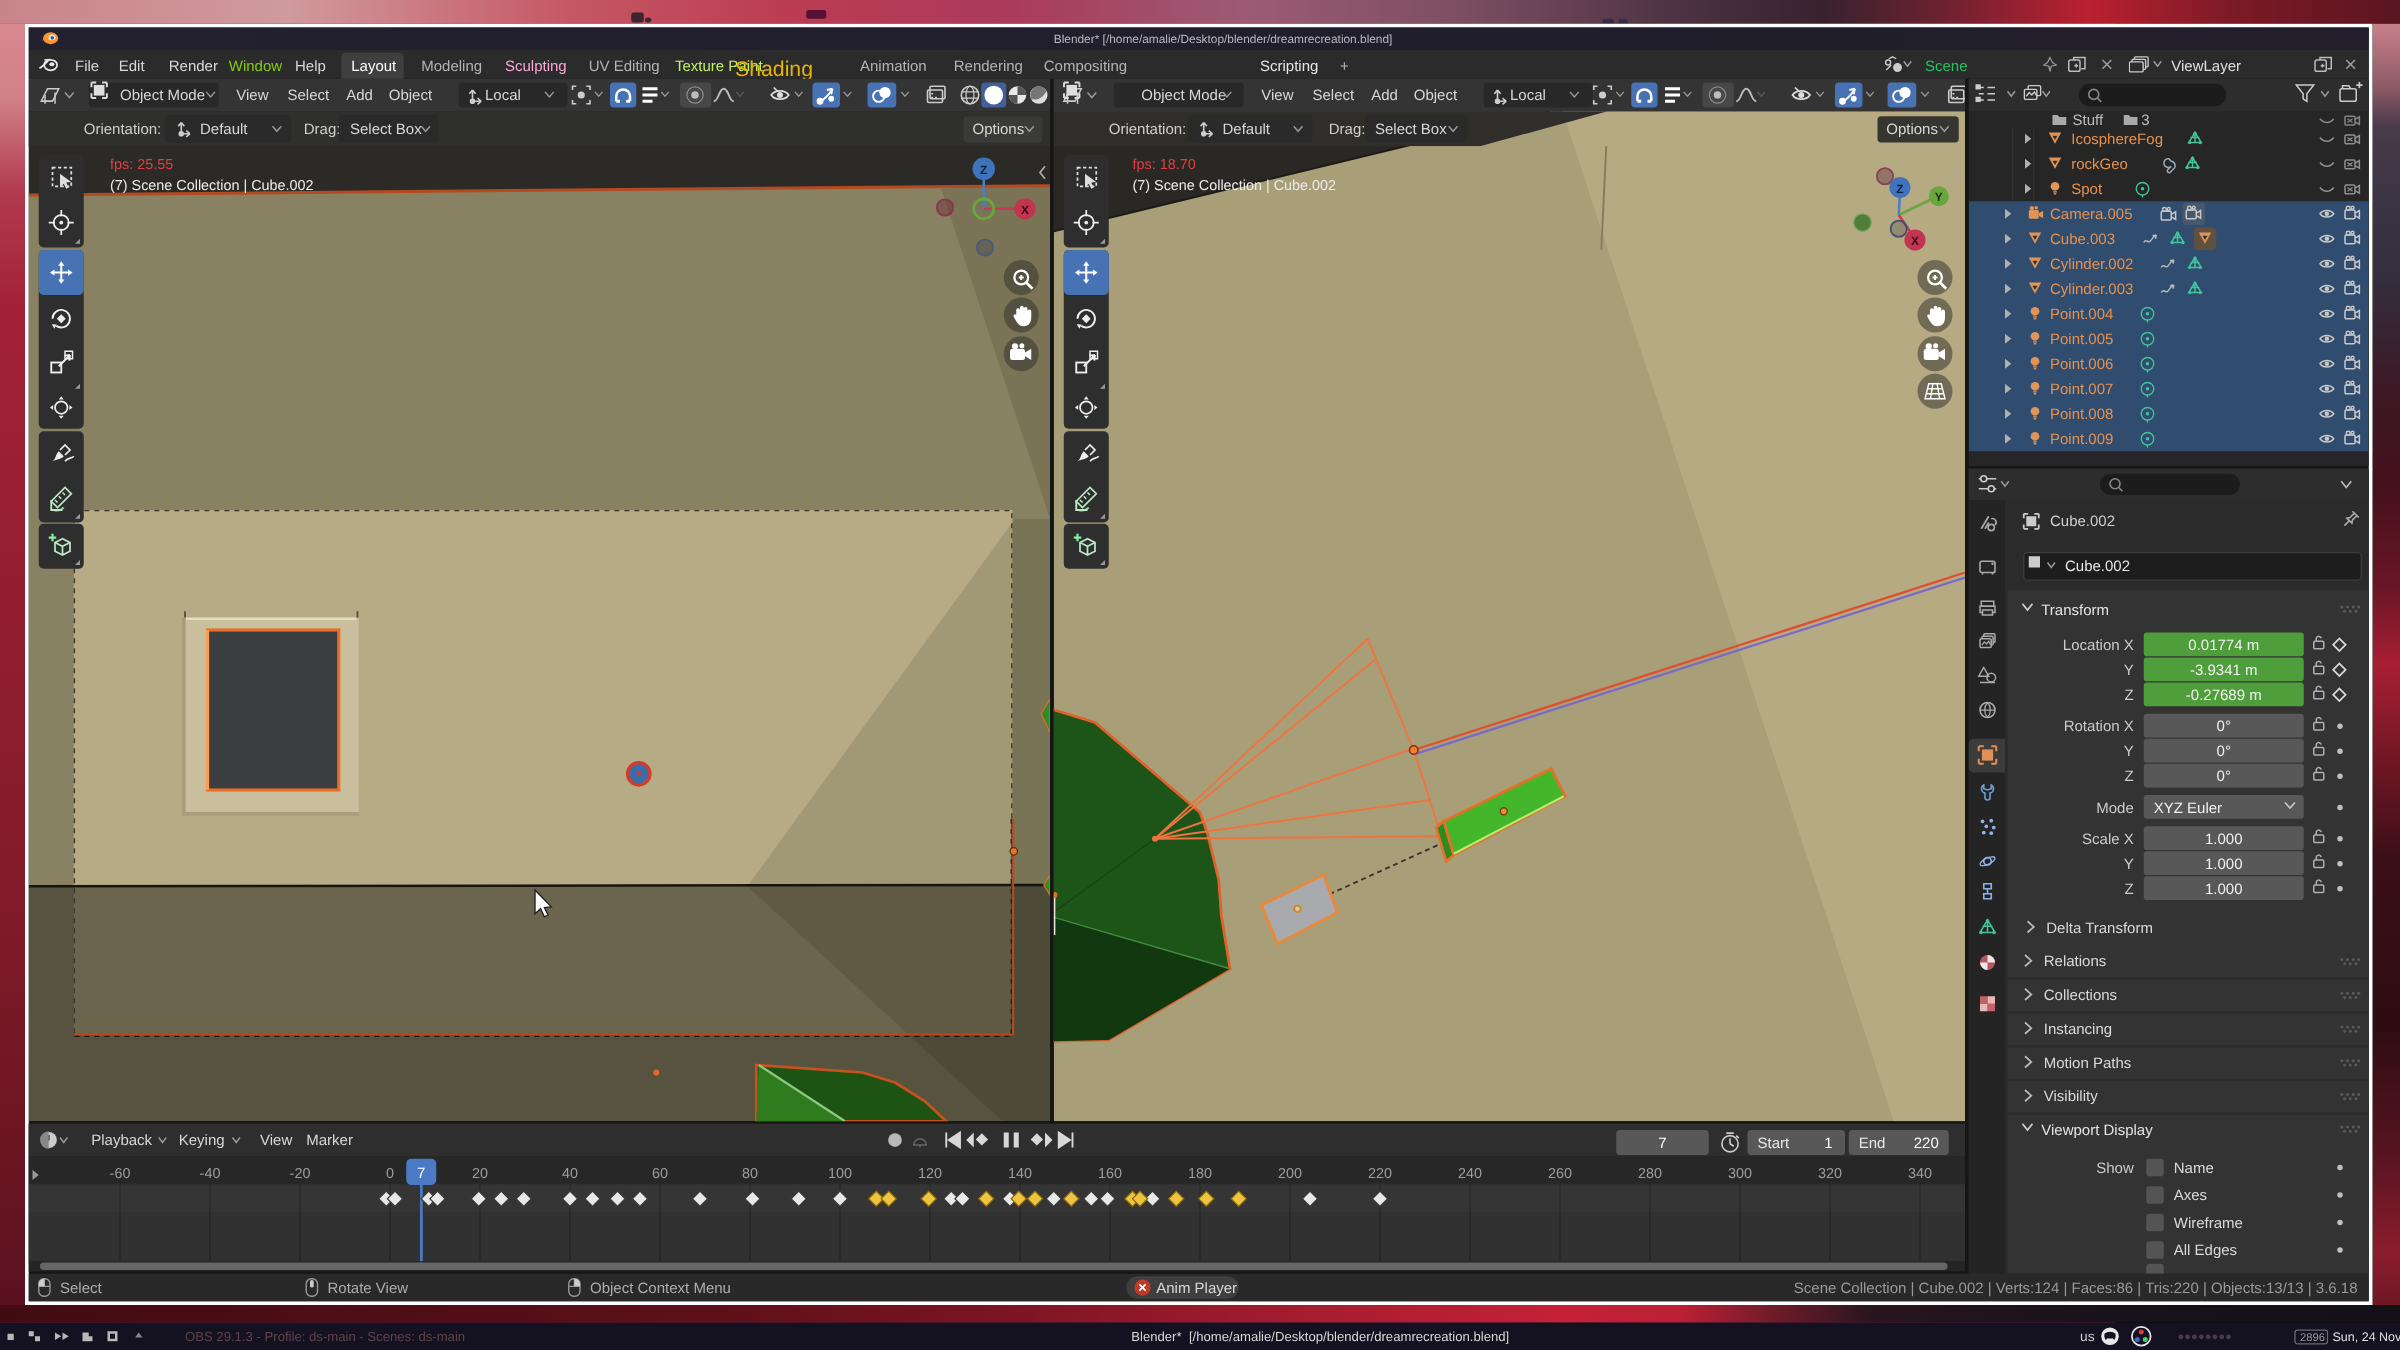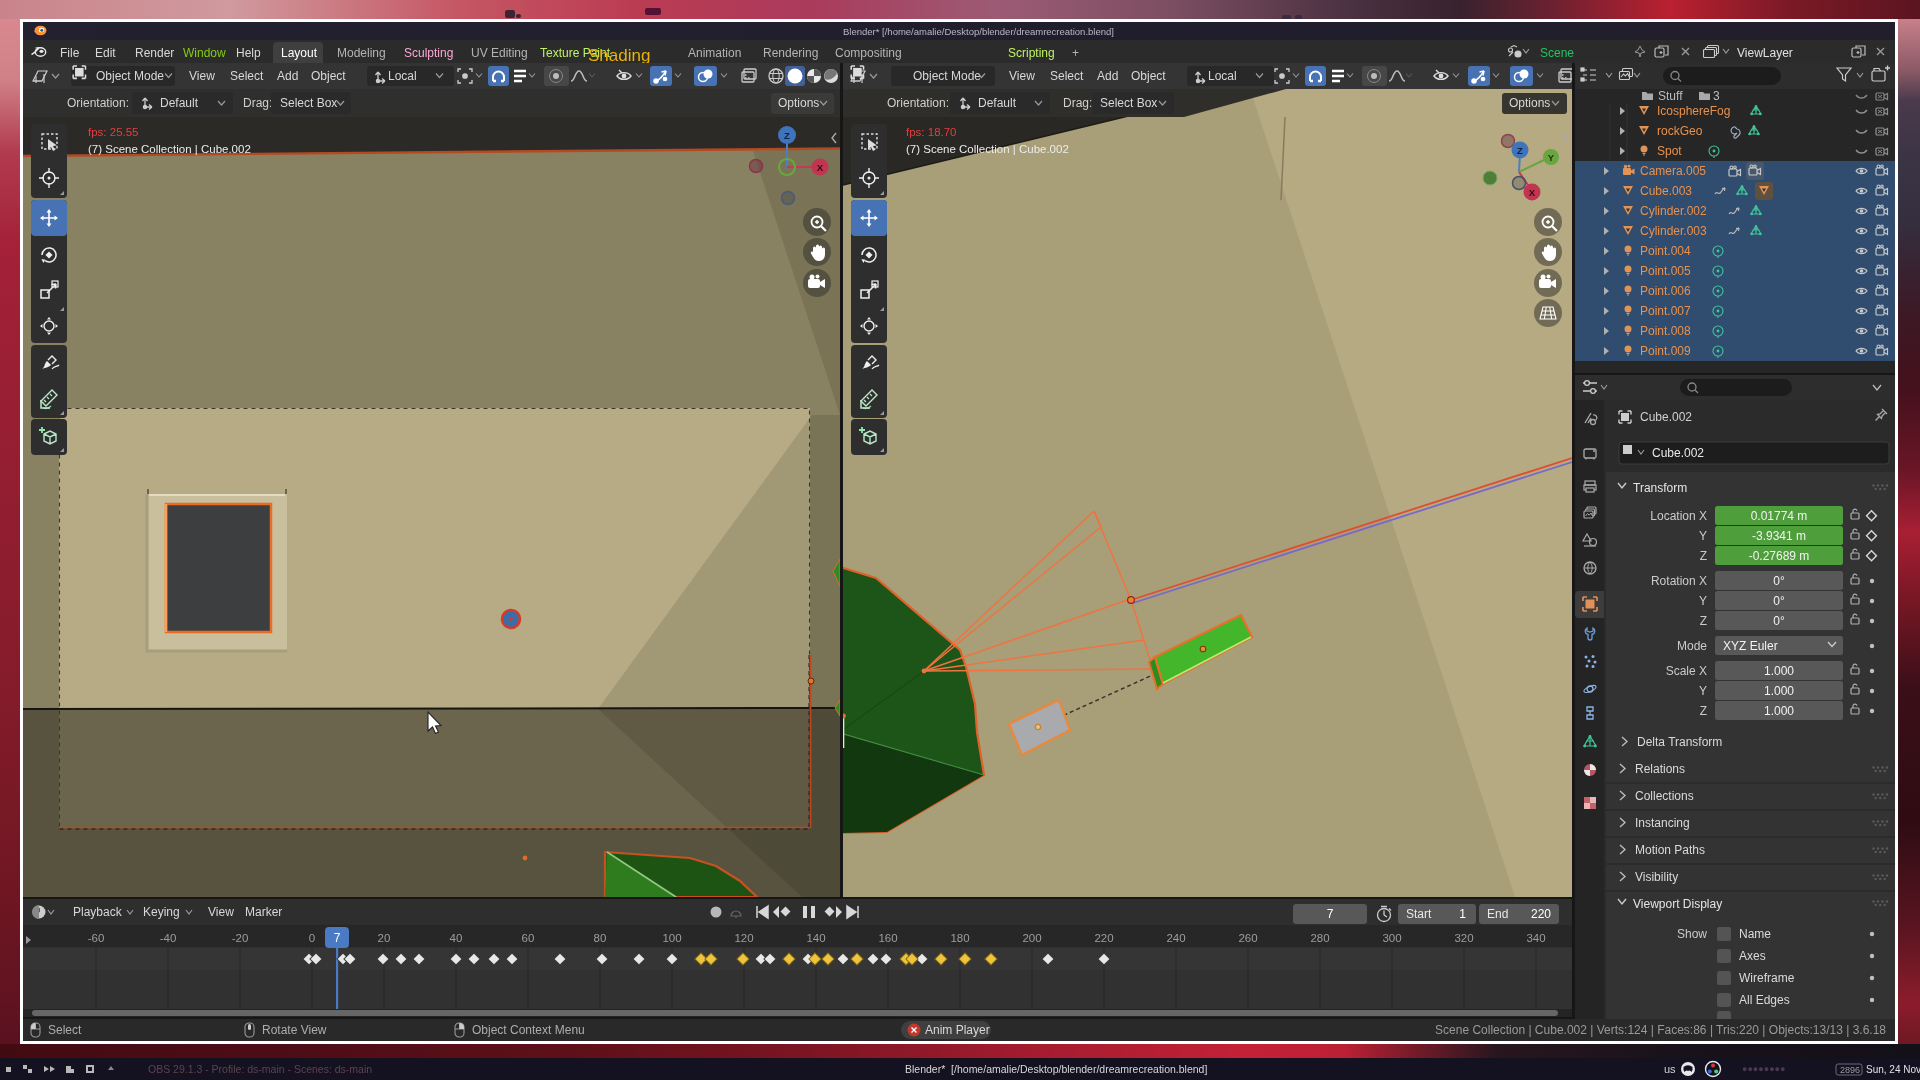--- a/index.html
+++ b/index.html
@@ -46,21 +46,21 @@
 <div class="txt" style="left:281px;top:46px;font-size:12px;color:#ffffff">Layout</div>
 <div class="txt" style="left:337px;top:46px;font-size:12px;color:#b4b4b4">Modeling</div>
 <div class="txt" style="left:404px;top:46px;font-size:12px;color:#f9a8d4">Sculpting</div>
 <div class="txt" style="left:471px;top:46px;font-size:12px;color:#b4b4b4">UV Editing</div>
 <div class="txt" style="left:540px;top:46px;font-size:12px;color:#bef264">Texture Paint</div>
 <div class="txt" style="left:588px;top:46px;font-size:17px;color:#eab308">Shading</div>
 <div class="txt" style="left:688px;top:46px;font-size:12px;color:#b4b4b4">Animation</div>
 <div class="txt" style="left:763px;top:46px;font-size:12px;color:#b4b4b4">Rendering</div>
 <div class="txt" style="left:835px;top:46px;font-size:12px;color:#b4b4b4">Compositing</div>
 <div class="txt" style="left:913px;top:64px;font-size:12px;color:#b4b4b4">Geometry Nodes</div>
-<div class="txt" style="left:1008px;top:46px;font-size:12px;color:#bef264">Scripting</div>
+<div class="txt" style="left:1008px;top:46px;font-size:12px;color:#e5e5e5">Scripting</div>
 <div class="txt" style="left:1072px;top:46px;font-size:12px;color:#b4b4b4">+</div>
 <svg class="abs" style="left:1506px;top:44px" width="16" height="15" viewBox="0 0 16 15">
 <g stroke="#ccc" stroke-width="1.1" fill="none">
         <path d="M5 3 L8 1.5 L11 3"></path>
         <circle cx="4.5" cy="6" r="2"></circle>
         <path d="M9 10 a3 3 0 1 0 6 0 a3 3 0 1 0 -6 0" fill="#ccc"></path>
         <path d="M3 12 L7 8"></path>
       </g>
     </svg>
 <svg class="abs" style="left:1522px;top:48px" width="8" height="6" viewBox="0 0 8 6">

